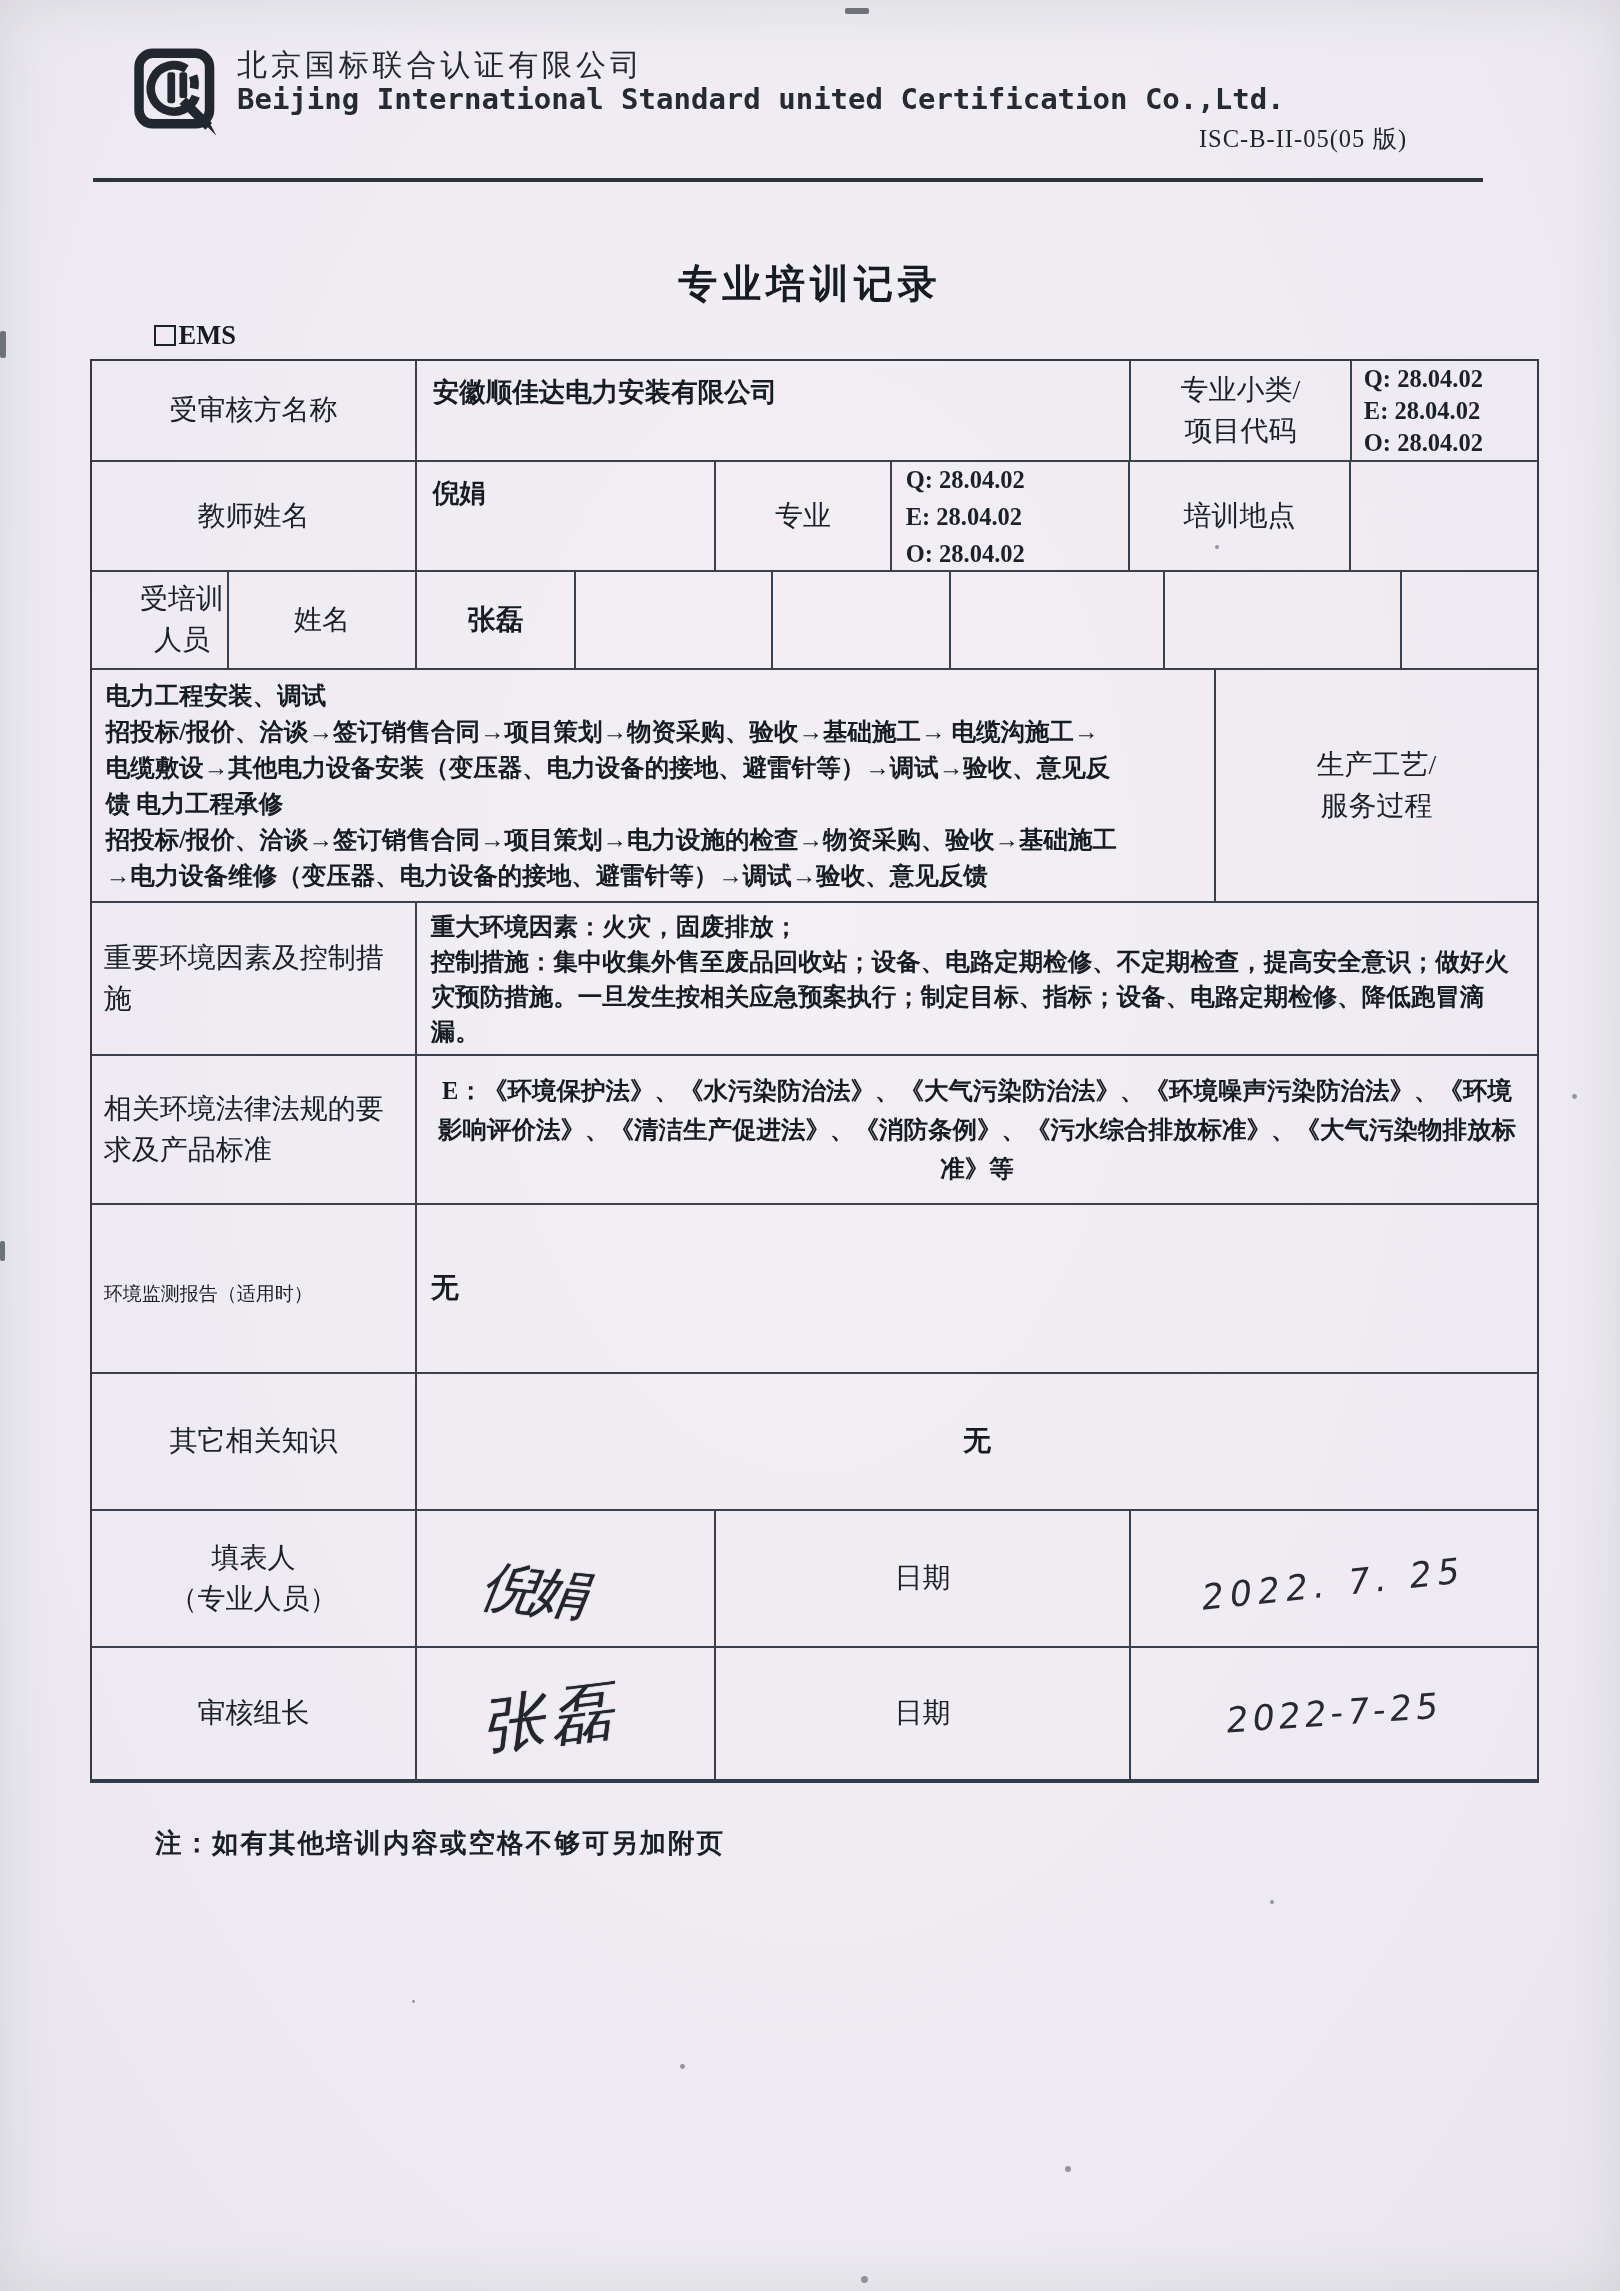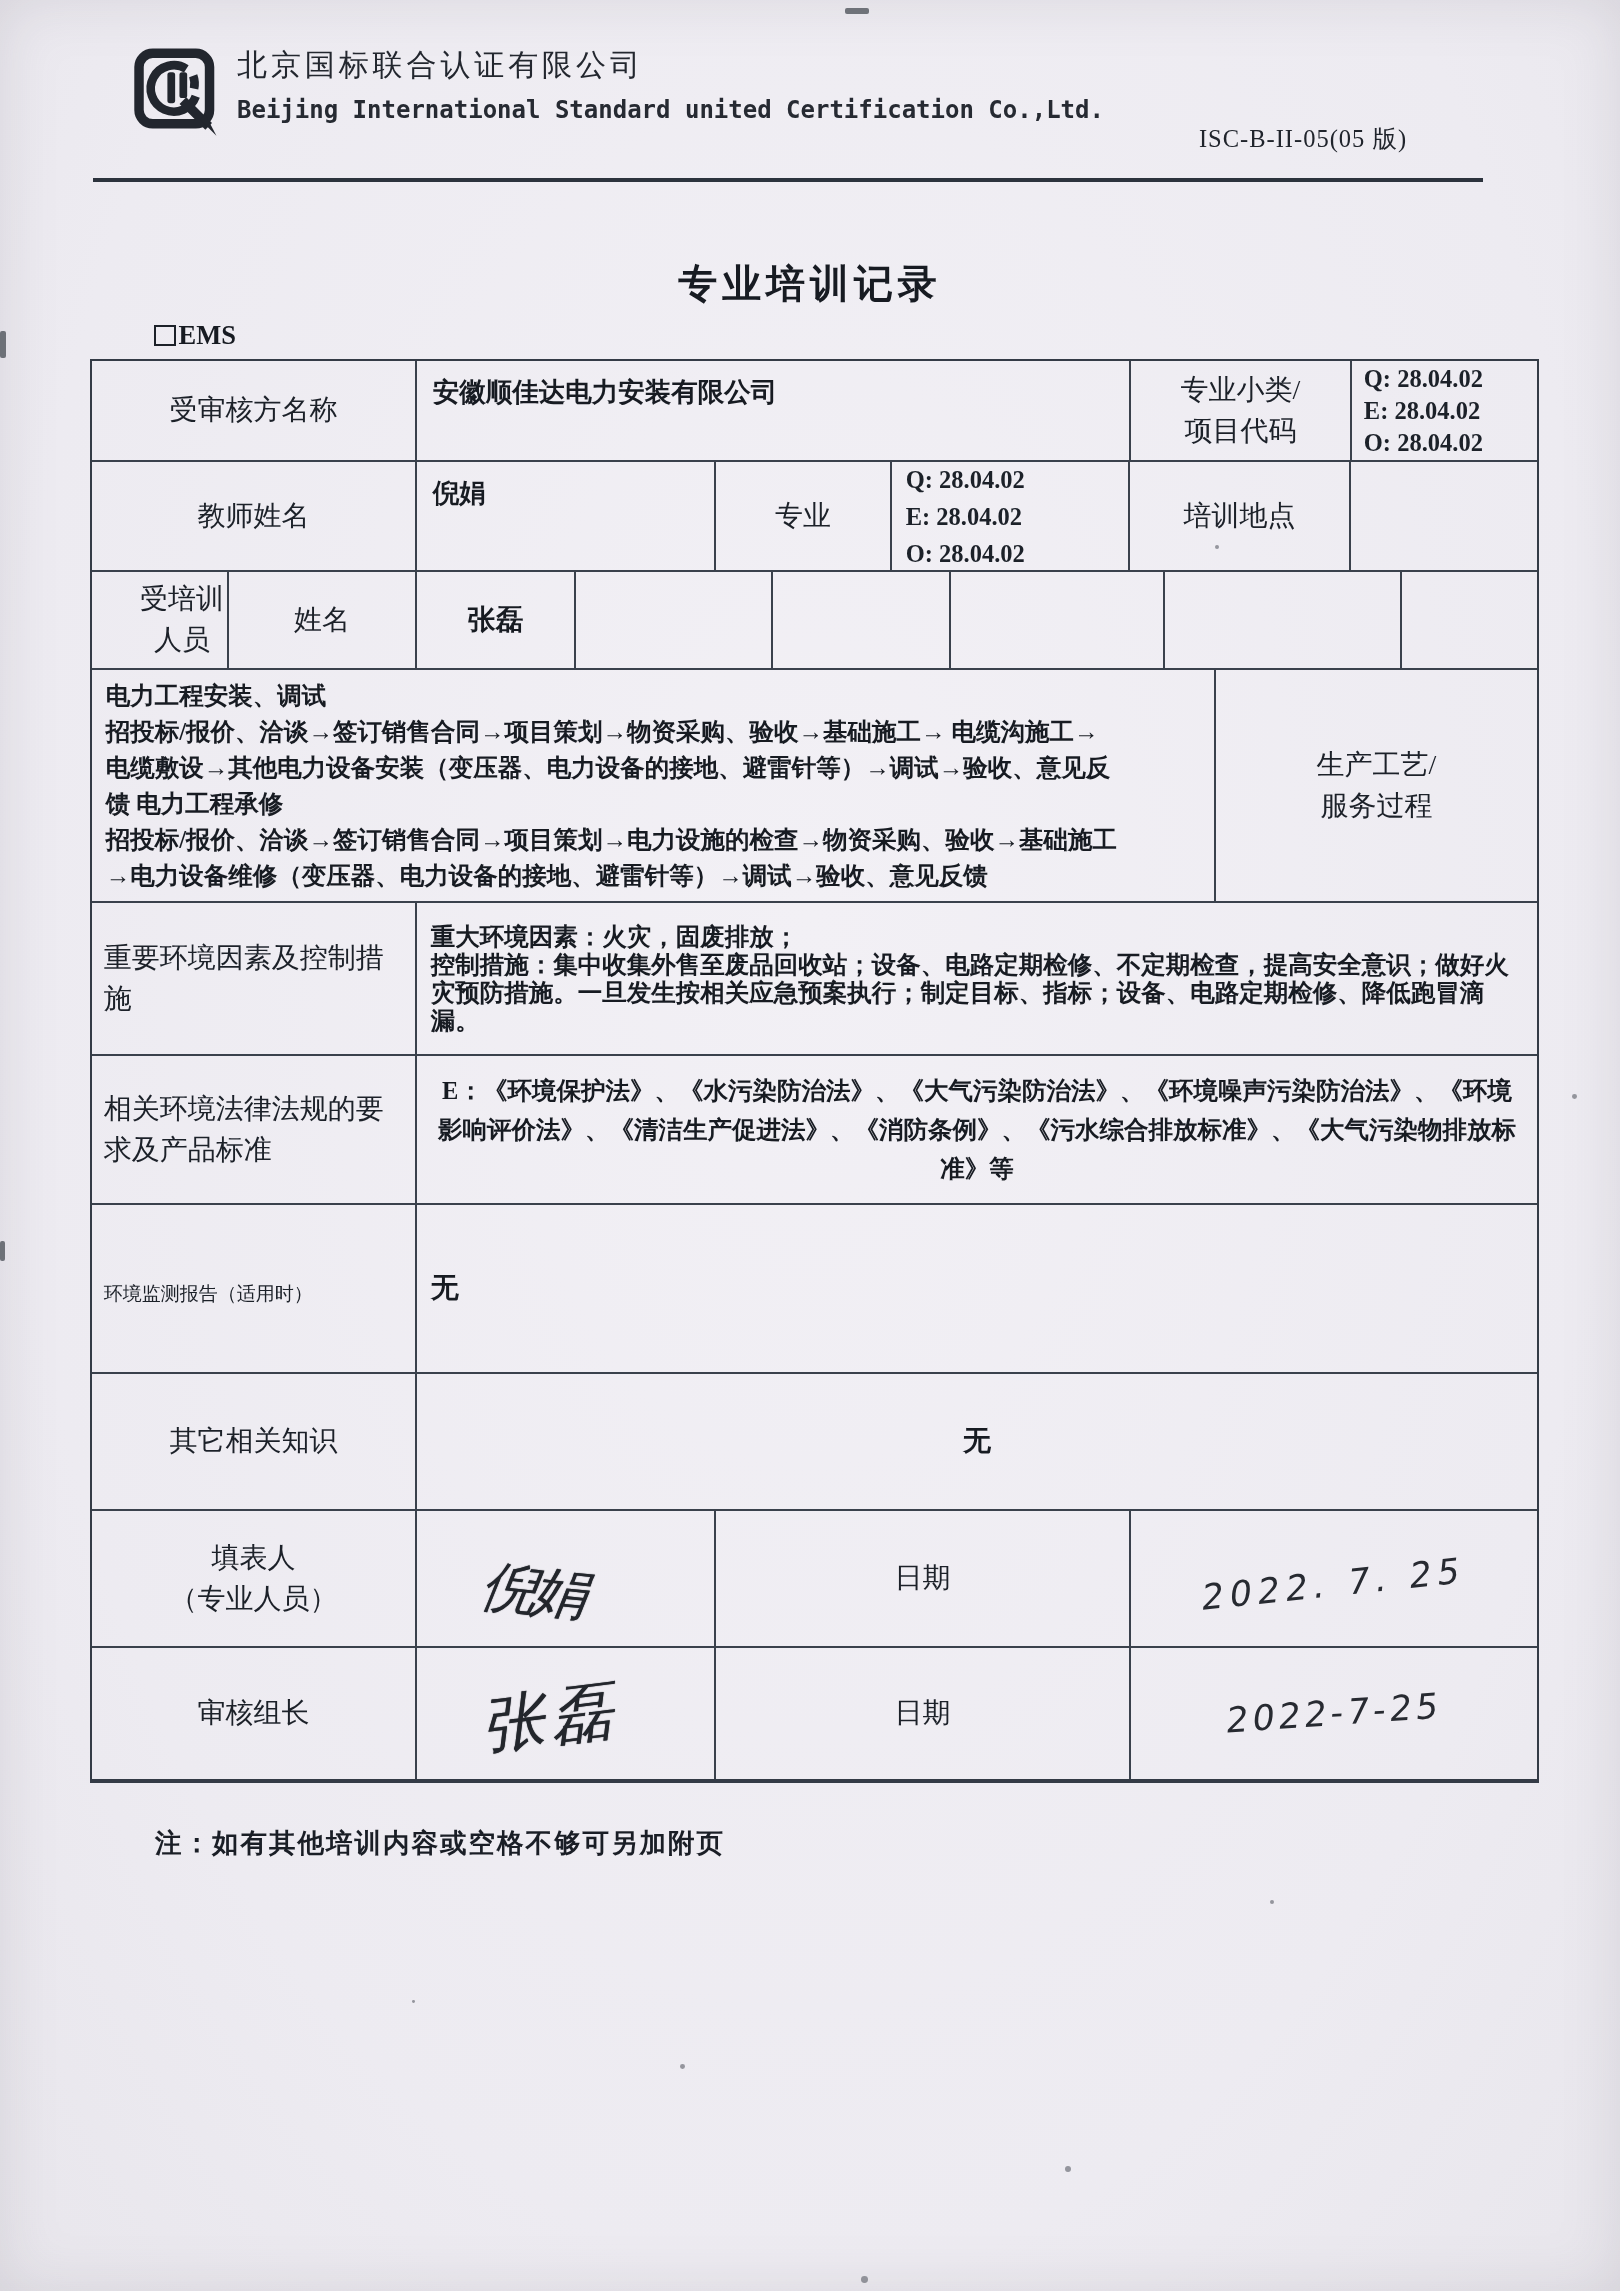--- a/index.html
+++ b/index.html
@@ -8,21 +8,21 @@
     background:#efedf2;
     background-image:radial-gradient(ellipse at 50% 40%, #f2f0f5 0%, #edebf1 70%, #e8e6ec 100%);
     box-shadow:inset 0 0 59px rgba(120,118,130,.18);
     overflow:hidden;
     font-family:"Liberation Serif", serif;
     color:#1c2129;
   }
   
   .logo{position:absolute; left:133px; top:47px; width:86px; height:90px;}
   .co-cn{position:absolute; left:237px; top:45px; font-size:30px; font-weight:400; letter-spacing:3.9px; color:#23272f;}
-  .co-en{position:absolute; left:237px; top:96px; font-size:24px; font-weight:700; font-family:"DejaVu Sans Mono", monospace; color:#262a32;}
+  .co-en{position:absolute; left:237px; top:82px; font-size:29px; font-weight:700; font-family:"DejaVu Sans Mono", monospace; color:#262a32;}
   .doc-code{position:absolute; left:1117px; top:122px; width:372px; text-align:center; font-size:24.5px; letter-spacing:1px; color:#20242c;}
   .rule{position:absolute; left:93px; top:178px; width:1390px; height:3.9px; background:#2c333d;}
   
   .title{position:absolute; left:0; top:257px; width:100%; text-align:center; font-size:39px; font-weight:700; letter-spacing:4.9px; color:#171b22;}
   .ems{position:absolute; left:154px; top:320px; font-size:26.5px; font-weight:700; display:flex; align-items:center; color:#171b22;}
   .ems .box{width:17.6px; height:17.6px; border:2.9px solid #1c2129; display:inline-block; margin-right:2.9px;}
   
   .tbl{position:absolute; left:90px; top:359px; width:1449px; border:2.9px solid #343b46; border-bottom-width:4.9px; box-sizing:border-box; background:transparent;}
   .row{display:flex; border-top:2px solid #3a414c;}
   .row:first-child{border-top:0;}
@@ -36,21 +36,21 @@
   .w242{flex:0 0 237px;} .w243{flex:0 0 238px;} .w305{flex:0 0 299px;} .w330{flex:0 0 323px;}
   .w423{flex:0 0 415px;} .w728{flex:0 0 714px;} .grow{flex:1 1 auto;}
   .ml{white-space:pre-line;}
   .val{font-weight:700; color:#171b22;}
   .topleft{align-items:flex-start; justify-content:flex-start; text-align:left; padding:11.8px 15.7px; font-size:26.5px;}
   .leftmid{justify-content:flex-start; text-align:left; padding:5.9px 13.7px;}
   .lab-left{align-items:center; justify-content:flex-start; text-align:left; padding:7.8px 11.8px;}
   .codes1{font-weight:700; font-size:24.5px; line-height:32px; justify-content:flex-start; text-align:left; padding-left:11.8px;}
   .codes2{font-weight:700; font-size:24.5px; line-height:37px; justify-content:flex-start; text-align:left; padding-left:13.7px;}
   .proc{font-size:24.5px; line-height:36px; padding:7.8px 13.7px;}
-  .envc{font-size:24.5px; line-height:28px; padding:5.9px 13.7px;}
+  .envc{font-size:24.5px; line-height:35px; padding:5.9px 13.7px;}
   .laws{font-size:24.5px; line-height:39px; padding:9.8px 15.7px; text-align:center;}
   .nowrap{white-space:nowrap; font-size:19px;margin-top:11px;}
   .sigcell{position:relative; justify-content:flex-start; padding-left:69px; overflow:visible;}
   .sig{font-family:"DejaVu Sans", sans-serif; font-weight:400; color:#23262c;}
   .sig1{font-size:55px; transform:rotate(6deg) skewX(-16deg); letter-spacing:-3.9px; position:relative; top:13.7px; text-shadow:0 0 1px #23262c;}
   .sig2{font-size:63px; transform:rotate(-7deg) skewX(-14deg); letter-spacing:5.9px; position:relative; top:3.9px; text-shadow:0 0 1px #23262c;}
   .hw{font-family:"DejaVu Sans", sans-serif; color:#272a31; font-weight:400;}
   .hw1{font-size:35px; letter-spacing:5.9px; transform:rotate(-6deg) skewX(-12deg); position:relative; top:5.9px;}
   .hw2{font-size:35px; letter-spacing:3.9px; transform:rotate(-4deg) skewX(-10deg);}
   

